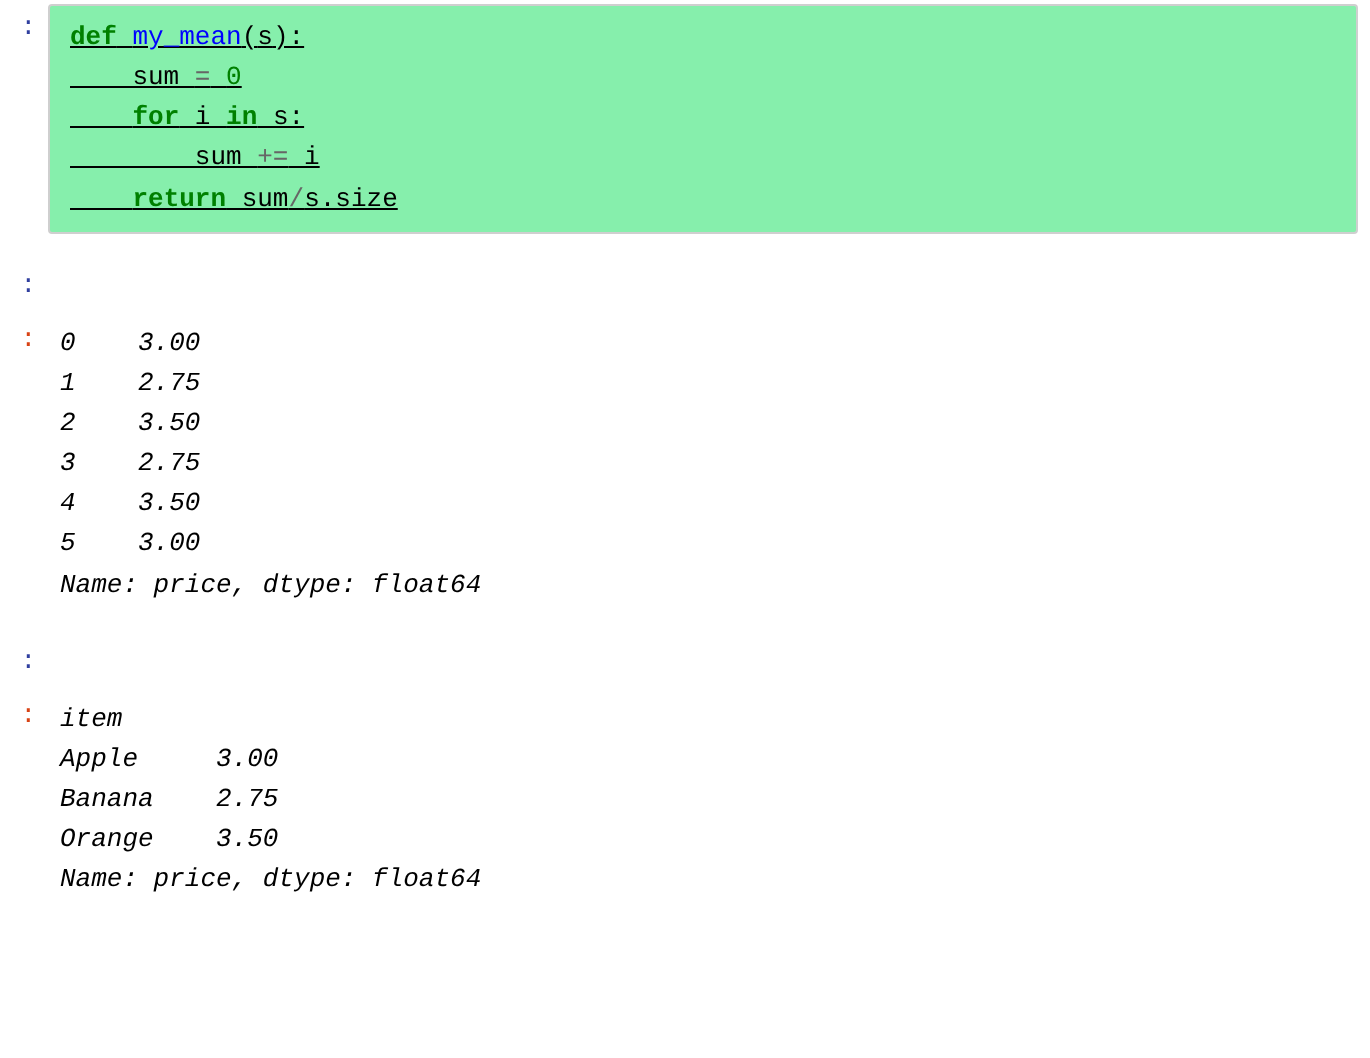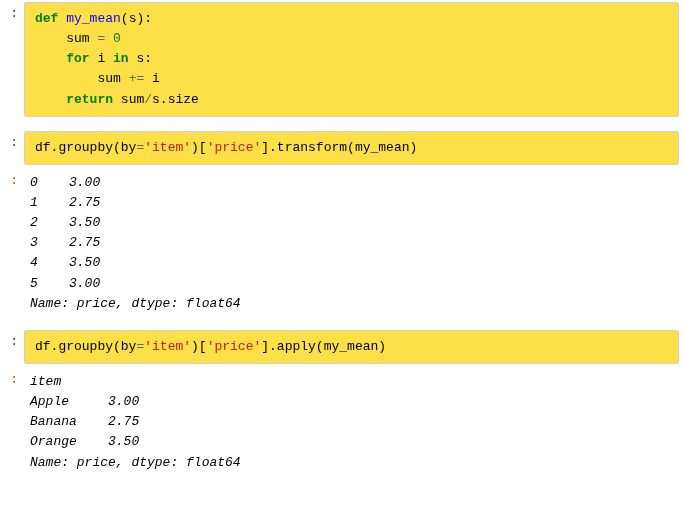--- a/index.html
+++ b/index.html
@@ -22,27 +22,28 @@
       color: #303F9F;
       font-size: 13px;
       flex-shrink: 0;
     }
     .prompt.out {
       color: #D84315;
     }
     .code-area {
       flex: 1;
       padding: 6px 10px;
-      background: #fde047;
+      background: #86efac;
       border: 1px solid #cfcfcf;
       border-radius: 2px;
       margin: 2px 6px 2px 2px;
       line-height: 1.55;
       white-space: pre;
       overflow-x: auto;
+      text-decoration: underline;
     }
     .output-area {
       flex: 1;
       padding: 6px 10px 6px 6px;
       margin: 0 6px 8px 2px;
       line-height: 1.55;
       white-space: pre;
       color: #000000;
       font-style: italic;
     }
@@ -62,37 +63,35 @@
 <span>    sum </span><span class="op">=</span><span> </span><span class="num">0</span>
 <span>    </span><span class="kw">for</span><span> i </span><span class="kw">in</span><span> s:</span>
 <span>        sum </span><span class="op">+=</span><span> i</span>
 <span>    </span><span class="kw">return</span><span> sum</span><span class="op">/</span><span>s.size</span></div>
 </div>
 
 <div class="spacer"></div>
 
 <div class="cell">
   <div class="prompt">:</div>
-  <div class="code-area"><span>df.groupby(by</span><span class="op">=</span><span class="str">'item'</span><span>)[</span><span class="str">'price'</span><span>].transform(my_mean)</span></div>
 </div>
 
 <div class="cell">
   <div class="prompt out">:</div>
   <div class="output-area">0    3.00
 1    2.75
 2    3.50
 3    2.75
 4    3.50
 5    3.00
 Name: price, dtype: float64</div>
 </div>
 
 <div class="cell">
   <div class="prompt">:</div>
-  <div class="code-area"><span>df.groupby(by</span><span class="op">=</span><span class="str">'item'</span><span>)[</span><span class="str">'price'</span><span>].apply(my_mean)</span></div>
 </div>
 
 <div class="cell">
   <div class="prompt out">:</div>
   <div class="output-area">item
 Apple     3.00
 Banana    2.75
 Orange    3.50
 Name: price, dtype: float64</div>
 </div>

